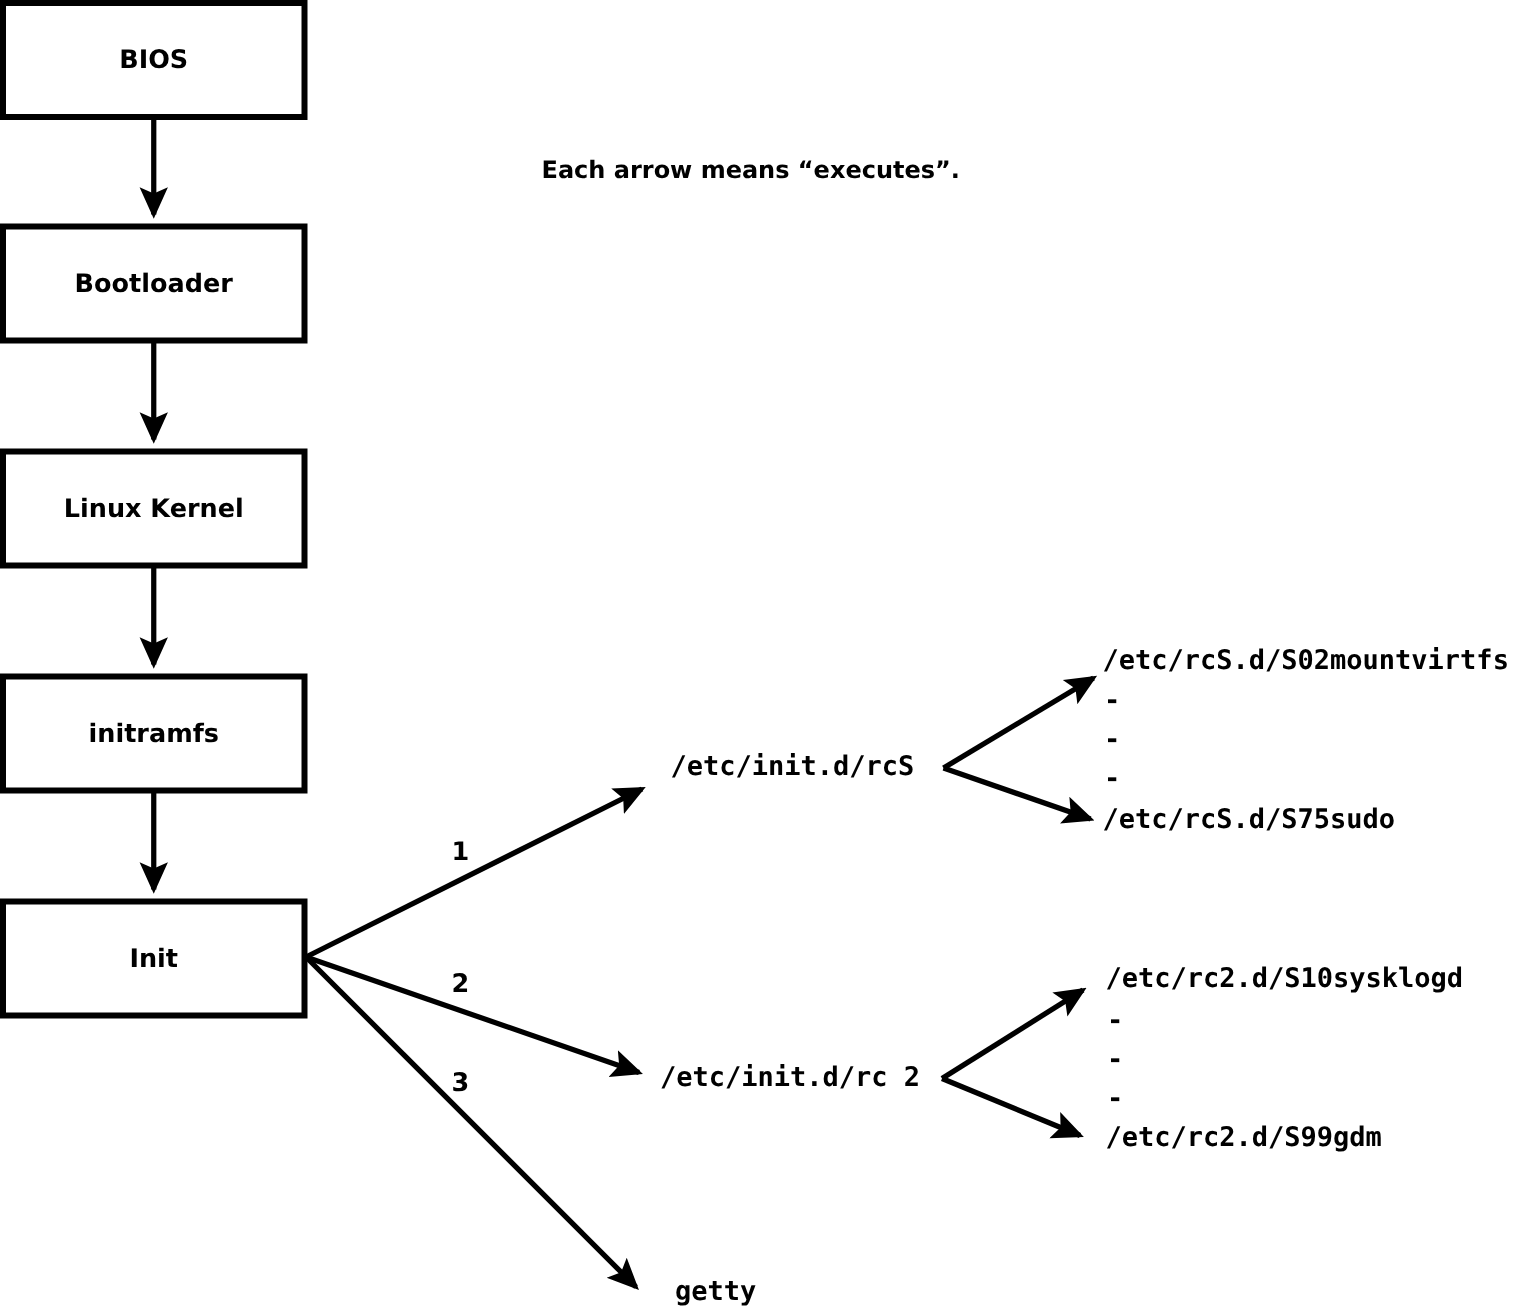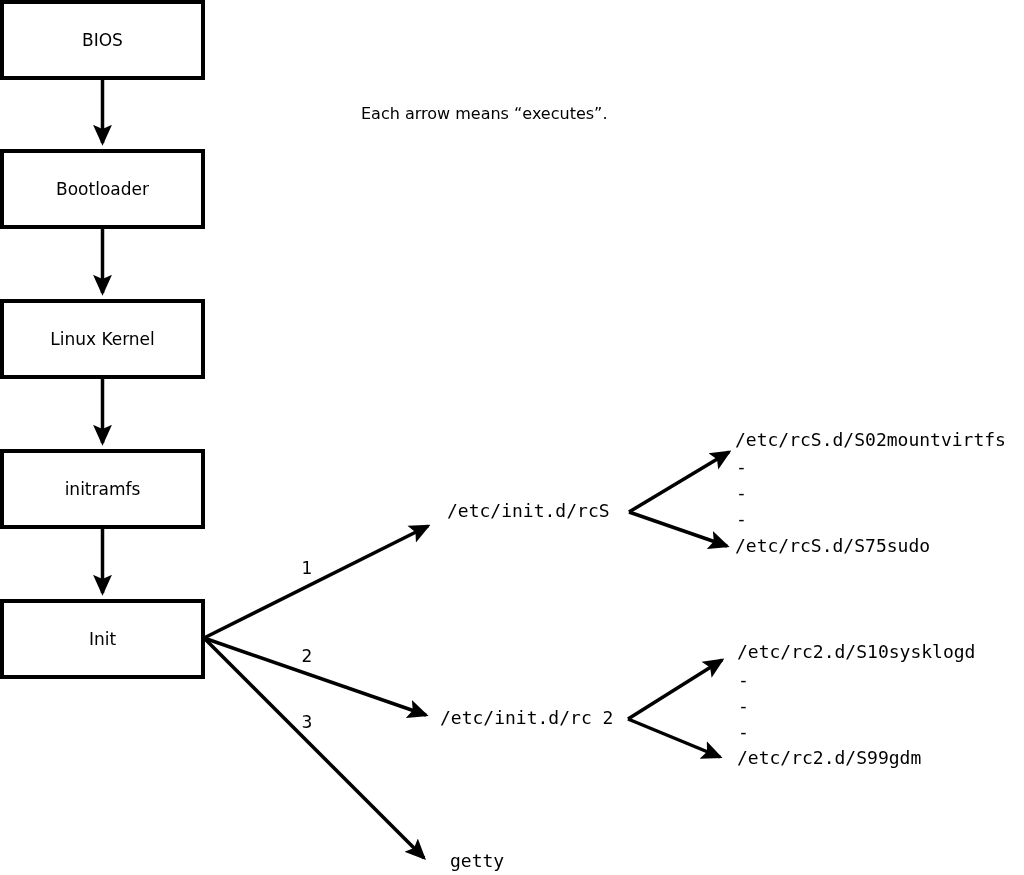--- a/index.html
+++ b/index.html
@@ -11,20 +11,21 @@
     width: 1024px;
     height: 875px;
     overflow: hidden;
     font-family: "DejaVu Sans", sans-serif;
   }
   #diagram-root {
     position: relative;
     width: 1024px;
     height: 615px;
     background: #ffffff;
+    font-weight: bold;
   }
   svg#boot-diagram {
     display: block;
     width: 1024px;
     height: 875px;
   }
   .box-rect {
     fill: #ffffff;
     stroke: #000000;
     stroke-width: 4;

